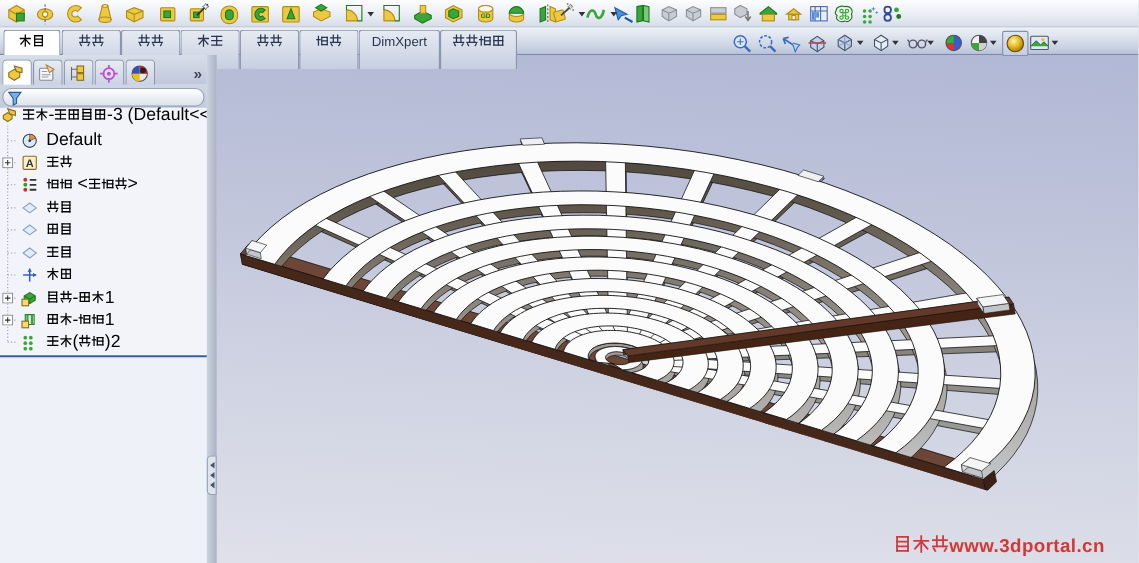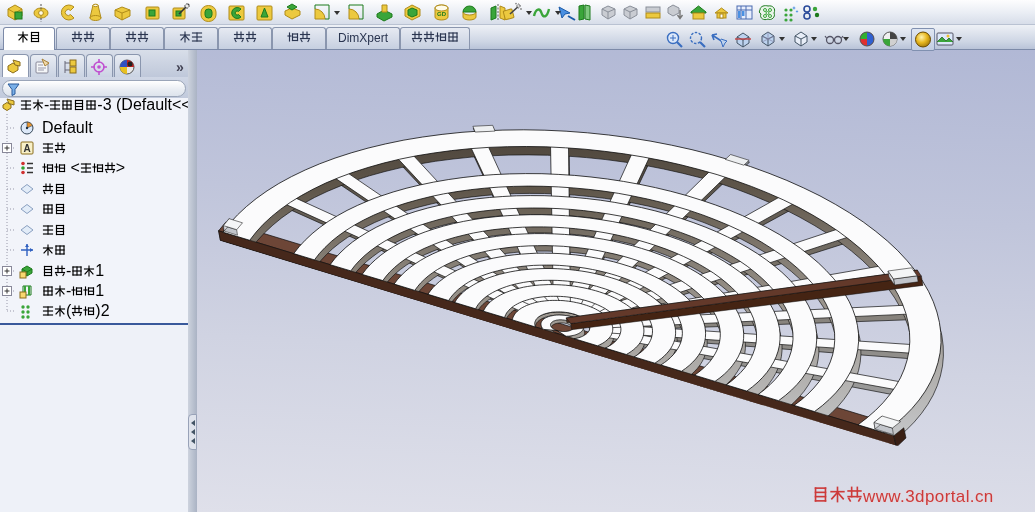--- a/index.html
+++ b/index.html
@@ -1,33 +1,33 @@
 <!DOCTYPE html>
 <html><head><meta charset="utf-8"><style>
 *{margin:0;padding:0;box-sizing:border-box}
 body{width:1035px;height:512px;overflow:hidden;font-family:"Liberation Sans",sans-serif;position:relative;background:#dfe3ec}
 .abs{position:absolute}
 #row1{left:0;top:0;width:1035px;height:25px;background:linear-gradient(#fdfdfe,#e9edf4 55%,#d7dde9);border-bottom:1px solid #b9c2d2}
 #row2{left:0;top:25px;width:1035px;height:25px;background:linear-gradient(#eef1f6,#cdd5e4 70%,#b9c3d8);border-bottom:1px solid #7c8aa8}
-.tab{position:absolute;top:27px;height:22px;border:1px solid #8a96ae;border-bottom:none;border-radius:3px 3px 0 0;background:linear-gradient(#e6eaf2,#c6cfe0);font-size:12px;color:#2a3550;text-align:center;line-height:21px}
+.tab{position:absolute;top:27px;height:36px;border:1px solid #8a96ae;border-bottom:none;border-radius:3px 3px 0 0;background:linear-gradient(#e6eaf2,#c6cfe0);font-size:12px;color:#2a3550;text-align:center;line-height:21px}
 .tab.act{background:#fff;color:#000;height:23px;z-index:3;border-color:#7c8aa8}
 #vp{left:197px;top:50px;width:838px;height:462px;background:linear-gradient(183deg,#b1b8d5 0%,#c0c5db 35%,#d0d3e2 65%,#dfe0ea 100%)}
 #panel{left:0;top:50px;width:188px;height:462px;background:#eef1f8}
 #ptabs{left:0;top:50px;width:188px;height:27px;background:linear-gradient(#d8dee9,#bfc8da)}
 .ptab{position:absolute;top:54px;width:27px;height:24px;border:1px solid #8a96ae;border-bottom:none;border-radius:4px 4px 0 0;background:linear-gradient(#e8ecf3,#c9d2e2)}
 .ptab.act{background:#fff}
 #filt{left:0;top:77px;width:188px;height:23px;background:linear-gradient(#cfd6e5,#c0c9db)}
 .pill{position:absolute;left:2px;top:80px;width:184px;height:17px;border:1px solid #9aa5b8;border-radius:9px;background:linear-gradient(#fff,#e8ecf2 60%,#dde3ec)}
 #tree{left:0;top:98px;width:188px;height:227px;background:#f2f4fa;font-size:12px;color:#000}
 .ti{position:absolute;height:20px;line-height:20px;white-space:nowrap;overflow:hidden}
 #bluebar{left:0;top:323px;width:188px;height:2px;background:#39599b}
 #below{left:0;top:325px;width:188px;height:187px;background:#eef1f8}
 #split{left:188px;top:50px;width:9px;height:462px;background:linear-gradient(90deg,#cdd3de,#aab3c4)}
 .dd{display:inline-block;width:0;height:0;border-left:3px solid transparent;border-right:3px solid transparent;border-top:4px solid #333;vertical-align:middle}
-#wm{left:812px;top:486px;width:215px;height:20px;font-size:17px;font-weight:normal;color:#cd3a3a;letter-spacing:0.4px;text-shadow:0 0 2px #f0d0d0}
+#wm{left:812px;top:486px;width:215px;height:20px;font-size:17px;font-weight:bold;color:#cd3a3a;letter-spacing:0.4px;text-shadow:0 0 2px #f0d0d0}
 </style></head><body>
 <div class="abs" id="vp"></div>
 <svg class="abs" style="left:0;top:0" width="1035" height="512">
     <defs>
       <clipPath id="mc">
         <path d="M0,0 L1035,0 L1035,275 L908,449 L224,242 L0,170 Z"></path>
       </clipPath>
     </defs>
     <g clip-path="url(#mc)">
       <defs>

